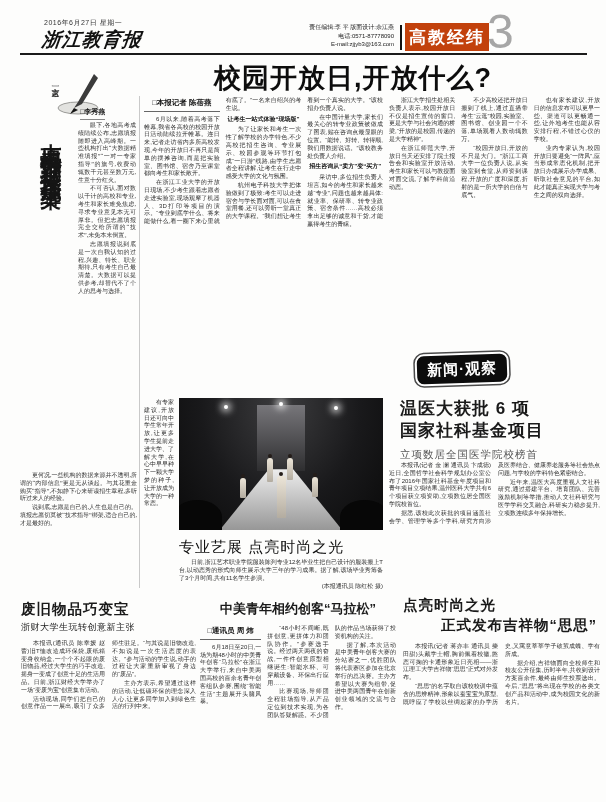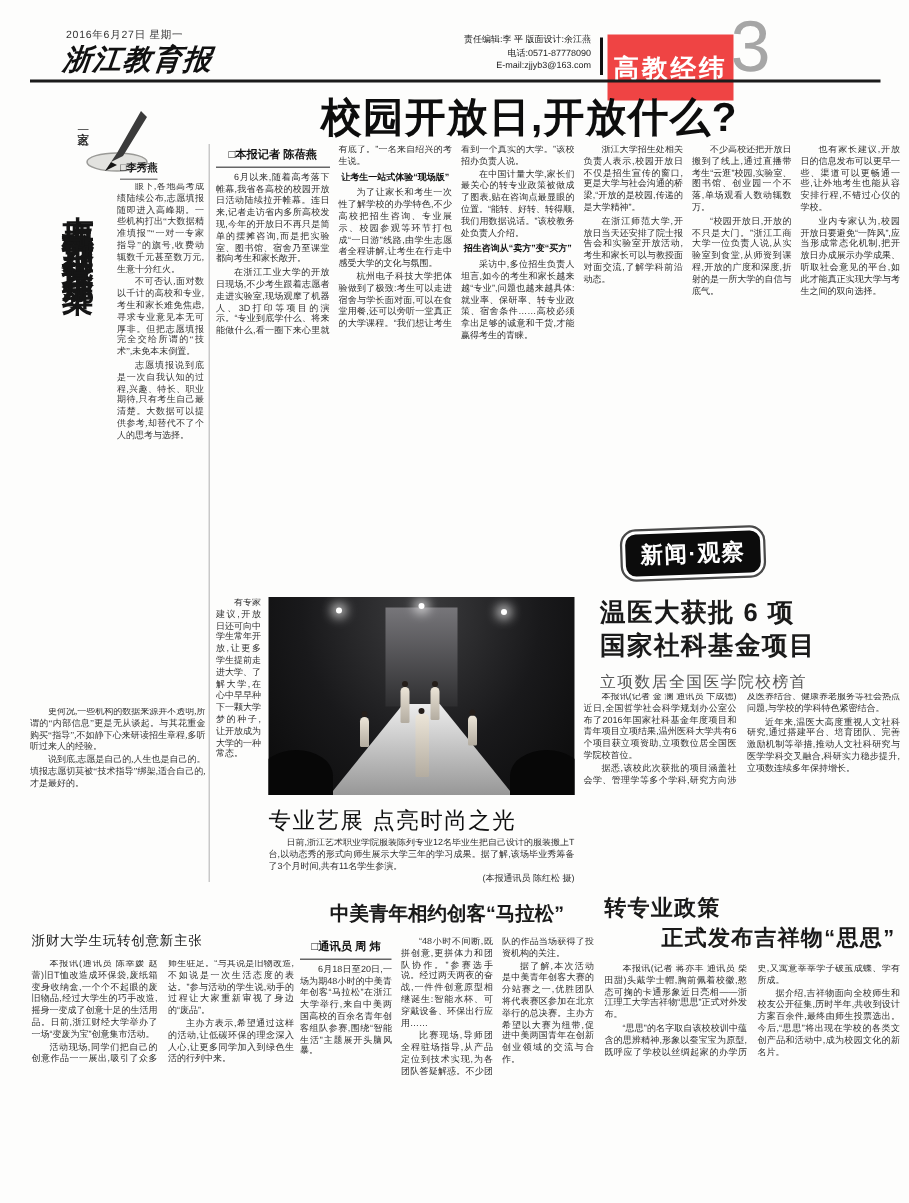--- a/index.html
+++ b/index.html
@@ -8,21 +8,21 @@
         font-family:"Liberation Sans",sans-serif;}
   #page > div{position:absolute;}
 
   
   .date{left:44px;top:18px;font-size:7px;color:#333;letter-spacing:.5px;}
   .paper-name{left:42px;top:27px;font-size:19px;font-weight:bold;font-style:italic;
               font-family:"DejaVu Serif",serif;transform:skewX(-6deg);letter-spacing:1px;color:#111;}
   .contact{left:280px;top:23px;width:114px;text-align:right;font-size:6px;line-height:8.5px;color:#222;}
   .contact p{margin:0;text-indent:0;}
   .hdr-divider{left:400px;top:25px;width:2px;height:25px;background:#111;}
-  .section-box{left:405px;top:23px;width:84px;height:44px;background:#ef4444;color:#fff;
+  .section-box{left:405px;top:23px;width:84px;height:28px;background:#c2410c;color:#fff;
                font-size:17px;font-weight:bold;display:flex;align-items:center;justify-content:center;letter-spacing:2px;}
   .page-num{left:487px;top:6px;font-size:48px;color:#a6a6a6;line-height:52px;}
   .top-rule{left:20px;top:53px;width:567px;height:2px;background:#1b1b1b;}
 
   .headline{left:135px;top:60px;width:436px;text-align:center;font-size:27px;font-weight:bold;
             color:#0d0d0d;letter-spacing:1px;}
 
   
   .bodytext{font-size:6px;line-height:7.8px;color:#2e2e2e;text-align:justify;overflow:hidden;}
   .bodytext p{margin:0 0 1px;text-indent:2em;}
@@ -177,37 +177,38 @@
   <div class="badge">新闻·观察</div>
   <div class="nw-t1">温医大获批 6 项</div>
   <div class="nw-t2">国家社科基金项目</div>
   <div class="nw-sub">立项数居全国医学院校榜首</div>
   <div class="nw-body bodytext cols2">
       <p>本报讯(记者 金 澜 通讯员 卞成德)近日,全国哲学社会科学规划办公室公布了2016年国家社科基金年度项目和青年项目立项结果,温州医科大学共有6个项目获立项资助,立项数位居全国医学院校首位。</p>
       <p>据悉,该校此次获批的项目涵盖社会学、管理学等多个学科,研究方向涉及医养结合、健康养老服务等社会热点问题,与学校的学科特色紧密结合。</p>
       <p>近年来,温医大高度重视人文社科研究,通过搭建平台、培育团队、完善激励机制等举措,推动人文社科研究与医学学科交叉融合,科研实力稳步提升,立项数连续多年保持增长。</p>
     </div>
 
+  <div class="bl-title">废旧物品巧变宝</div>
   <div class="bl-sub">浙财大学生玩转创意新主张</div>
   <div class="bl-body bodytext cols2">
       <p>本报讯(通讯员 陈幸媛 赵 蕾)旧T恤改造成环保袋,废纸箱变身收纳盒,一个个不起眼的废旧物品,经过大学生的巧手改造,摇身一变成了创意十足的生活用品。日前,浙江财经大学举办了一场“变废为宝”创意集市活动。</p>
       <p>活动现场,同学们把自己的创意作品一一展出,吸引了众多师生驻足。“与其说是旧物改造,不如说是一次生活态度的表达。”参与活动的学生说,动手的过程让大家重新审视了身边的“废品”。</p>
       <p>主办方表示,希望通过这样的活动,让低碳环保的理念深入人心,让更多同学加入到绿色生活的行列中来。</p>
     </div>
 
   <div class="bm-title">中美青年相约创客“马拉松”</div>
   <div class="bm-body bodytext cols3">
     <div class="byline">□通讯员 周 炜</div>
   <p>6月18日至20日,一场为期48小时的中美青年创客“马拉松”在浙江大学举行,来自中美两国高校的百余名青年创客组队参赛,围绕“智能生活”主题展开头脑风暴。</p>
       <p>“48小时不间断,既拼创意,更拼体力和团队协作。”参赛选手说。经过两天两夜的奋战,一件件创意原型相继诞生:智能水杯、可穿戴设备、环保出行应用……</p>
       <p>比赛现场,导师团全程驻场指导,从产品定位到技术实现,为各团队答疑解惑。不少团队的作品当场获得了投资机构的关注。</p>
       <p>据了解,本次活动是中美青年创客大赛的分站赛之一,优胜团队将代表赛区参加在北京举行的总决赛。主办方希望以大赛为纽带,促进中美两国青年在创新创业领域的交流与合作。</p>
     </div>
 
-  <div class="br-title1">转专业政策</div>
+  <div class="br-title1">点亮时尚之光</div>
   <div class="br-title2">正式发布吉祥物“思思”</div>
   <div class="br-body bodytext cols2">
       <p>本报讯(记者 蒋亦丰 通讯员 柴田甜)头戴学士帽,胸前佩着校徽,憨态可掬的卡通形象近日亮相——浙江理工大学吉祥物“思思”正式对外发布。</p>
       <p>“思思”的名字取自该校校训中蕴含的思辨精神,形象以蚕宝宝为原型,既呼应了学校以丝绸起家的办学历史,又寓意莘莘学子破茧成蝶、学有所成。</p>
       <p>据介绍,吉祥物面向全校师生和校友公开征集,历时半年,共收到设计方案百余件,最终由师生投票选出。今后,“思思”将出现在学校的各类文创产品和活动中,成为校园文化的新名片。</p>
     </div>
 
 </div>
 
 </body></html>

